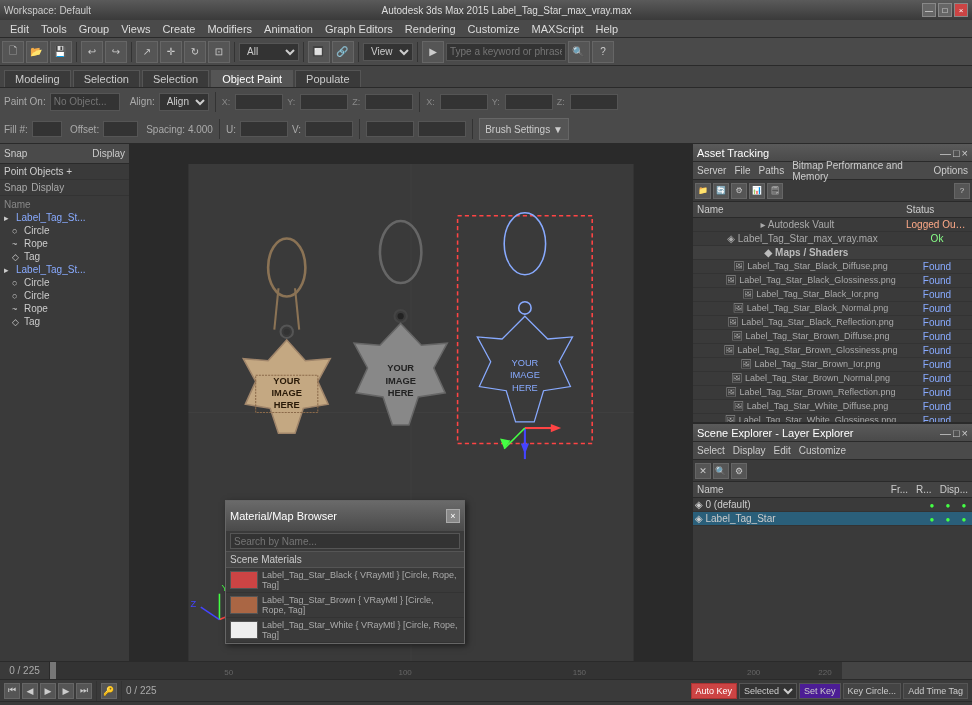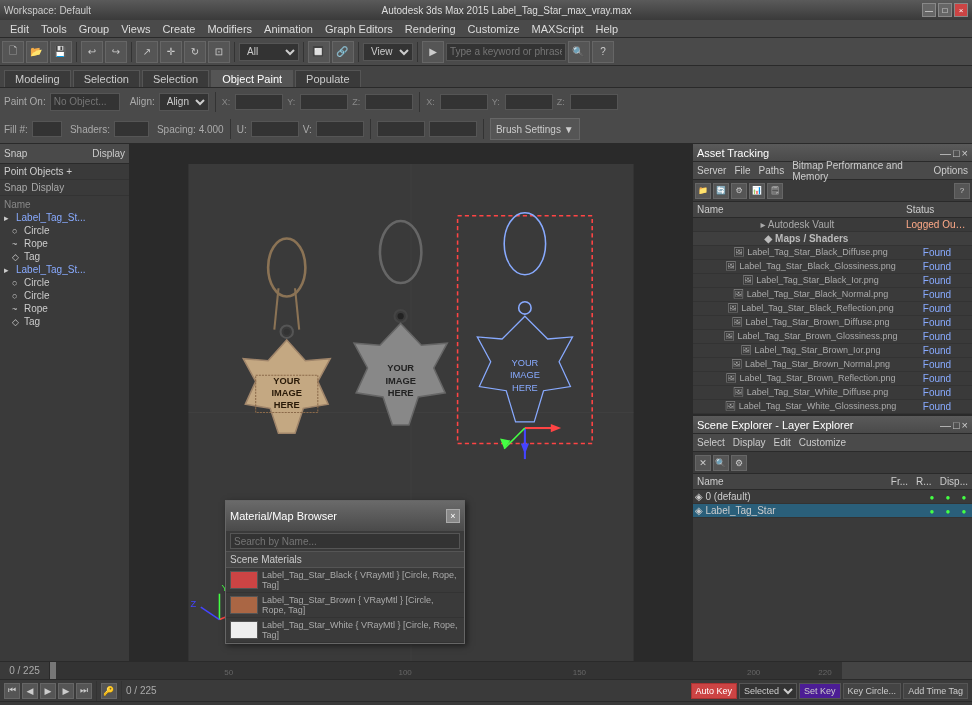--- a/index.html
+++ b/index.html
@@ -200,21 +200,21 @@
     <span class="coord-label">X:</span>
     <input type="text" class="coord-input" style="">
     <span class="coord-label">Y:</span>
     <input type="text" class="coord-input" style="">
     <span class="coord-label">Z:</span>
     <input type="text" class="coord-input" style="">
   </div>
   <div id="pt-row2">
     <span style="font-size:10px;color:#aaa;">Fill #:</span>
     <input type="text" class="coord-input" style="width: 30px;">
-    <span style="font-size:10px;color:#aaa;margin-left:4px;">Shaders:</span>
+    <span style="font-size:10px;color:#aaa;margin-left:4px;">Offset:</span>
     <input type="text" class="coord-input" style="width: 35px;">
     <span style="font-size:10px;color:#aaa;margin-left:4px;">Spacing: 4.000</span>
     <div class="tb-sep"></div>
     <span style="font-size:10px;color:#aaa;">U:</span>
     <input type="text" class="coord-input" style="">
     <span style="font-size:10px;color:#aaa;">V:</span>
     <input type="text" class="coord-input" style="">
     <div class="tb-sep"></div>
     <input type="text" class="coord-input" style="">
     <input type="text" class="coord-input" style="">
@@ -381,20 +381,24 @@
       <div id="asset-table" style="max-height:220px;overflow-y:auto;">
         <div class="col-header">
           <span>Name</span>
           <span>Status</span>
         </div>
 
         <div class="row">
           <span>▸ Autodesk Vault</span>
           <span class="status status-loggedin">Logged Out ...</span>
         </div>
+        <div class="row" style="padding-left:10px;">
+          <span>◈ Label_Tag_Star_max_vray.max</span>
+          <span class="status status-ok">Ok</span>
+        </div>
         <div class="row section" style="padding-left:18px;">
           <span>◆ Maps / Shaders</span>
           <span class="status"></span>
         </div>
         <div class="row" style="padding-left:26px;">
           <span style="font-size:9px;">🖼 Label_Tag_Star_Black_Diffuse.png</span>
           <span class="status status-found">Found</span>
         </div>
         <div class="row" style="padding-left:26px;">
           <span style="font-size:9px;">🖼 Label_Tag_Star_Black_Glossiness.png</span>

